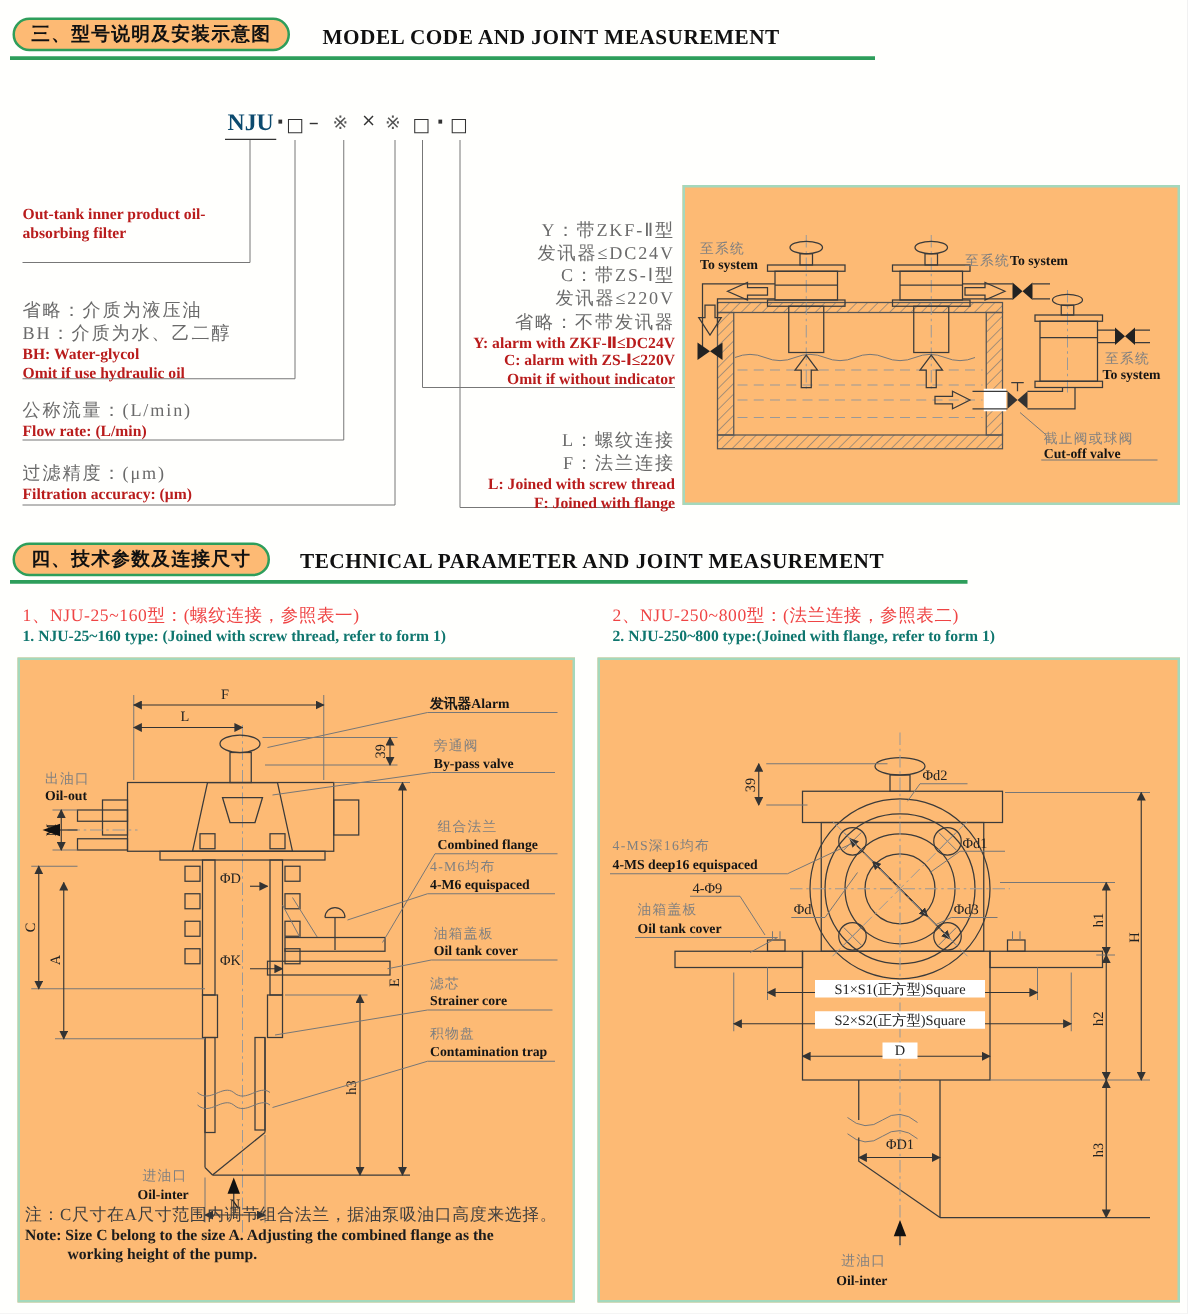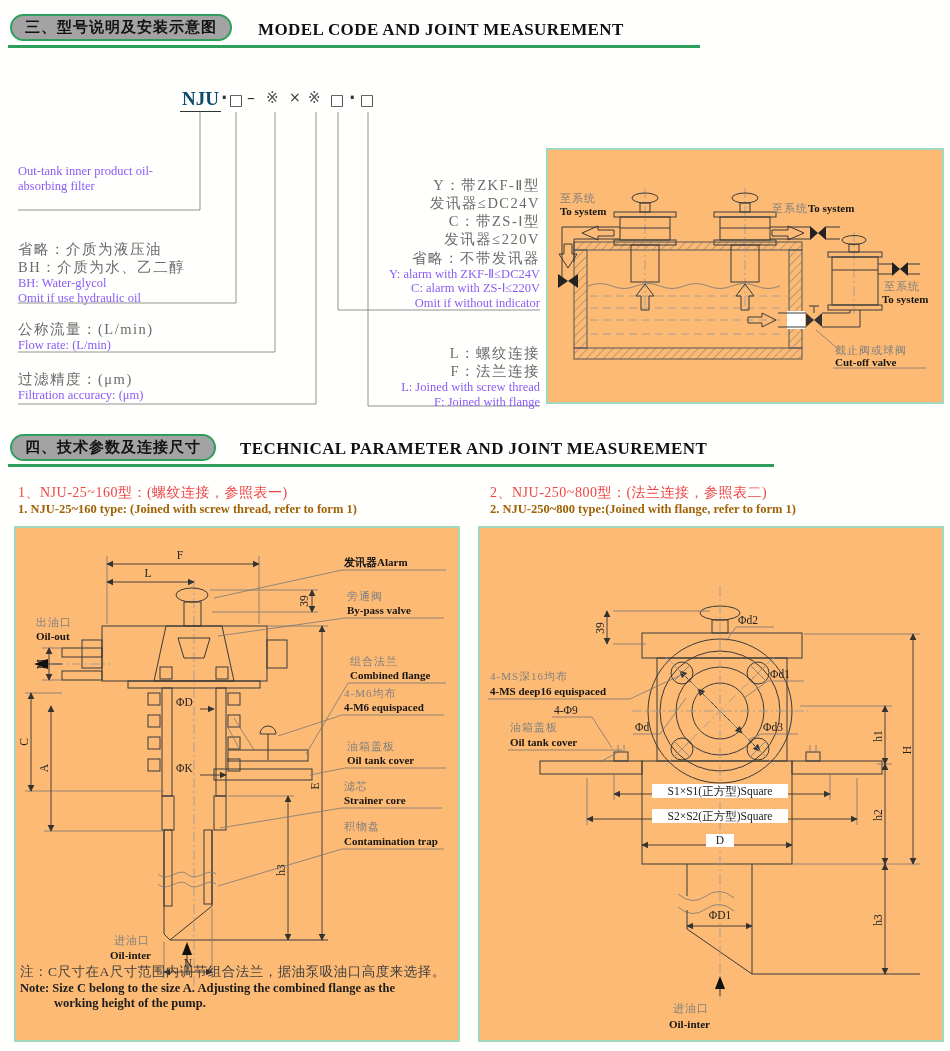--- a/index.html
+++ b/index.html
@@ -1,31 +1,31 @@
 <!DOCTYPE html>
 <html><head>
 <meta charset="utf-8">
 <style>
   html,body{margin:0;padding:0;background:#e8e8e8;}
   .page{position:relative;width:950px;height:1051px;background:#fffffd;overflow:hidden;
         font-family:"Liberation Serif","DejaVu Sans",serif;}
   .abs{position:absolute;}
   .pill{display:inline-block;border:2px solid #2e9e5b;border-radius:16px;padding:2px 13px;
-        font-weight:bold;font-size:15px;color:#111;background:#a3a3a3;letter-spacing:1px;}
+        font-weight:bold;font-size:15px;color:#111;background:#fdba74;letter-spacing:1px;}
   .sec-title{font-weight:bold;font-size:17px;color:#101010;letter-spacing:.4px;}
   .grule{background:#2e9e5b;height:3px;}
   .sym{font-family:"DejaVu Sans",sans-serif;color:#333;}
   .code-prefix{font-weight:bold;font-size:19px;color:#0c4a6e;border-bottom:1.5px solid #333;padding:0 2px 1px 2px;}
   .ann{line-height:1.2;}
   .ann .cn{color:#6a6a6a;font-size:14.5px;letter-spacing:1.5px;line-height:1.25;}
-  .ann .en{color:#8b5cf6;font-size:12.5px;font-weight:normal;line-height:1.16;}
+  .ann .en{color:#b91c1c;font-size:12.5px;font-weight:bold;line-height:1.16;}
   .ann.right{text-align:right;}
   .hbox{border:2px solid #a4d8bc;background:#fdba74;}
   .dhead .cn{color:#ef4444;font-size:14px;letter-spacing:.5px;}
-  .dhead .en{color:#a16207;font-size:12.5px;font-weight:bold;}
+  .dhead .en{color:#0f766e;font-size:12.5px;font-weight:bold;}
   .note .cn{color:#3f3f3f;font-size:13.5px;letter-spacing:.5px;}
   .note .en{color:#1c1c1c;font-size:12.5px;font-weight:bold;}
   svg{display:block;}
   svg text{font-family:"Liberation Serif","DejaVu Sans",serif;}
   .scn{fill:#808080;font-size:11px;letter-spacing:1px;}
   .sen{fill:#151515;font-size:11px;font-weight:bold;}
   .sdim{fill:#222;font-size:11.5px;}
   .lin{stroke:#3a3a3a;stroke-width:1;fill:none;}
   .thin{stroke:#777;stroke-width:.8;fill:none;}
   .cl{stroke:#999;stroke-width:.8;fill:none;stroke-dasharray:10 3 2 3;}

